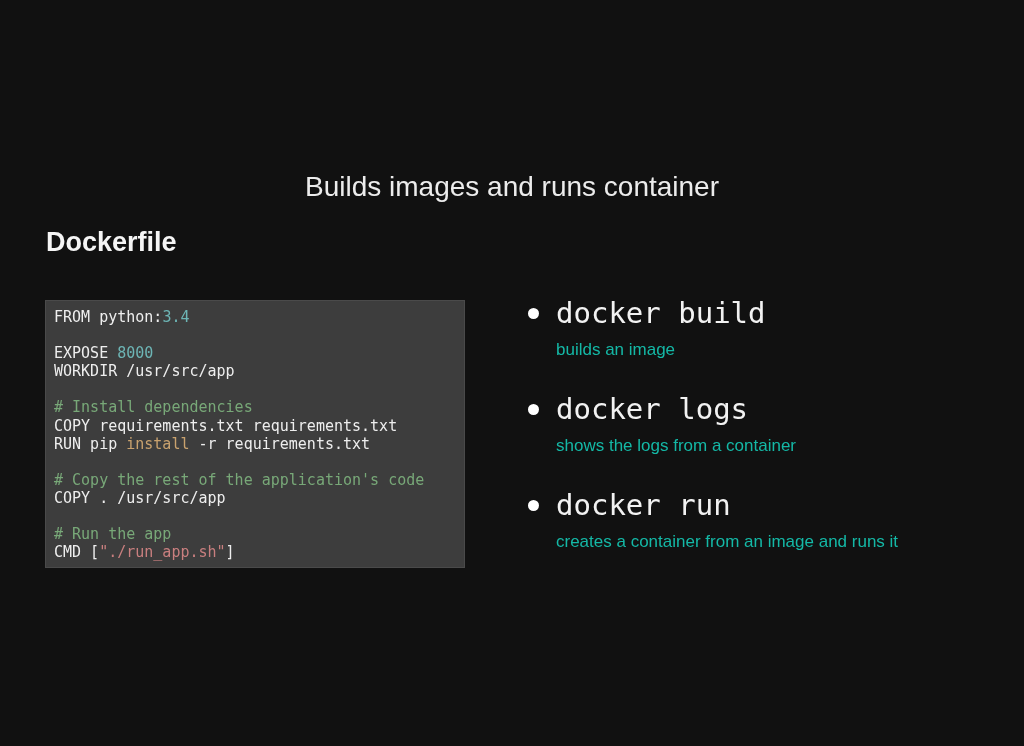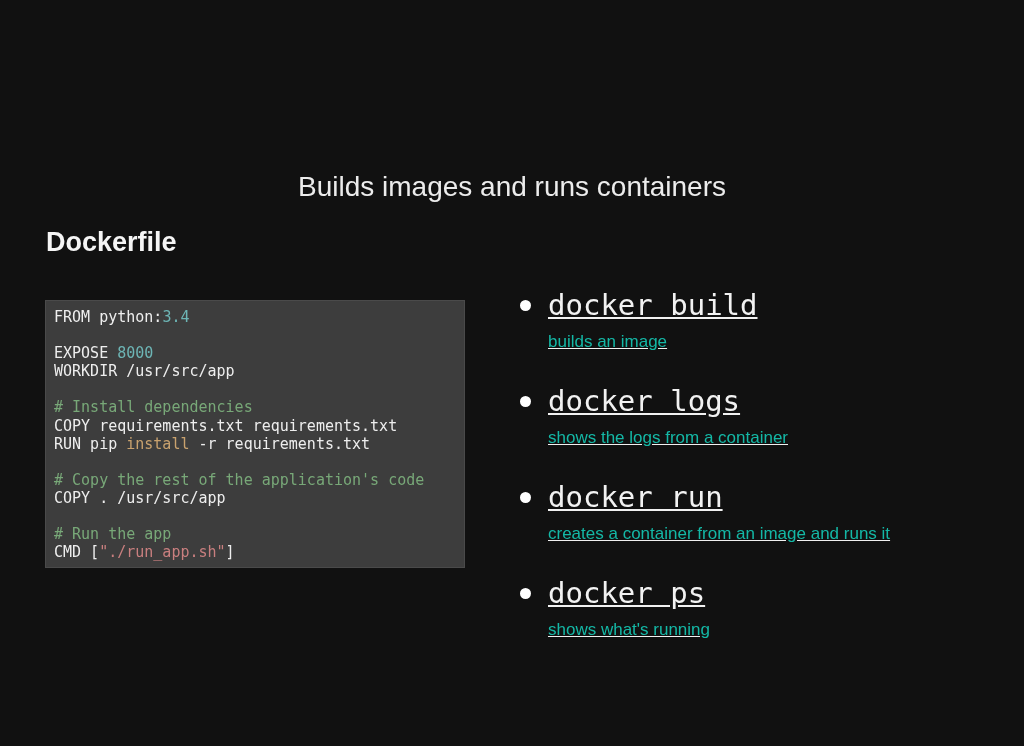--- a/index.html
+++ b/index.html
@@ -71,24 +71,23 @@
   .tok-number  { color: var(--tok-number, #6db5b5); }
   .tok-comment { color: var(--tok-comment, #78a878); text-align: center; }
   .tok-builtin { color: var(--tok-builtin, #c9a26e); }
   .tok-string  { color: var(--tok-string, #c97f7f); }
 
   .command-list {
     position: absolute;
     left: 510px;
     top: 282px;
     width: 500px;
-    margin: 4px;
+    margin: 12px;
     padding: 0;
     list-style: none;
-    text-decoration: underline;
   }
   .cmd-item {
     position: relative;
     padding-left: 34px;
     margin-bottom: 28px;
   }
   .bullet {
     position: absolute;
     left: 6px;
     top: 14px;
@@ -109,38 +108,33 @@
     font-size: 17px;
     line-height: 25px;
     color: #14b8a6;
     white-space: nowrap;
   }
 </style>
 </head>
 <body>
 
 <div class="slide">
-  <h2 class="subtitle">Builds images and runs containers</h2>
+  <h2 class="subtitle">Builds images and runs container</h2>
   <h3 class="section-heading">Dockerfile</h3>
   <div class="code-block"><div class="code-line"><span class="tok tok-plain">FROM python:</span><span class="tok tok-number">3.4</span></div><div class="code-line">&nbsp;</div><div class="code-line"><span class="tok tok-plain">EXPOSE </span><span class="tok tok-number">8000</span></div><div class="code-line"><span class="tok tok-plain">WORKDIR /usr/src/app</span></div><div class="code-line">&nbsp;</div><div class="code-line"><span class="tok tok-comment"># Install dependencies</span></div><div class="code-line"><span class="tok tok-plain">COPY requirements.txt requirements.txt</span></div><div class="code-line"><span class="tok tok-plain">RUN pip </span><span class="tok tok-builtin">install</span><span class="tok tok-plain"> -r requirements.txt</span></div><div class="code-line">&nbsp;</div><div class="code-line"><span class="tok tok-comment"># Copy the rest of the application's code</span></div><div class="code-line"><span class="tok tok-plain">COPY . /usr/src/app</span></div><div class="code-line">&nbsp;</div><div class="code-line"><span class="tok tok-comment"># Run the app</span></div><div class="code-line"><span class="tok tok-plain">CMD [</span><span class="tok tok-string">"./run_app.sh"</span><span class="tok tok-plain">]</span></div></div>
   <ul class="command-list">
       <li class="cmd-item">
         <span class="bullet"></span>
         <div class="cmd">docker build</div>
         <div class="desc">builds an image</div>
       </li>
       <li class="cmd-item">
         <span class="bullet"></span>
         <div class="cmd">docker logs</div>
         <div class="desc">shows the logs from a container</div>
       </li>
       <li class="cmd-item">
         <span class="bullet"></span>
         <div class="cmd">docker run</div>
         <div class="desc">creates a container from an image and runs it</div>
       </li>
-      <li class="cmd-item">
-        <span class="bullet"></span>
-        <div class="cmd">docker ps</div>
-        <div class="desc">shows what's running</div>
-      </li>
     </ul>
 </div>
 
 </body></html>

